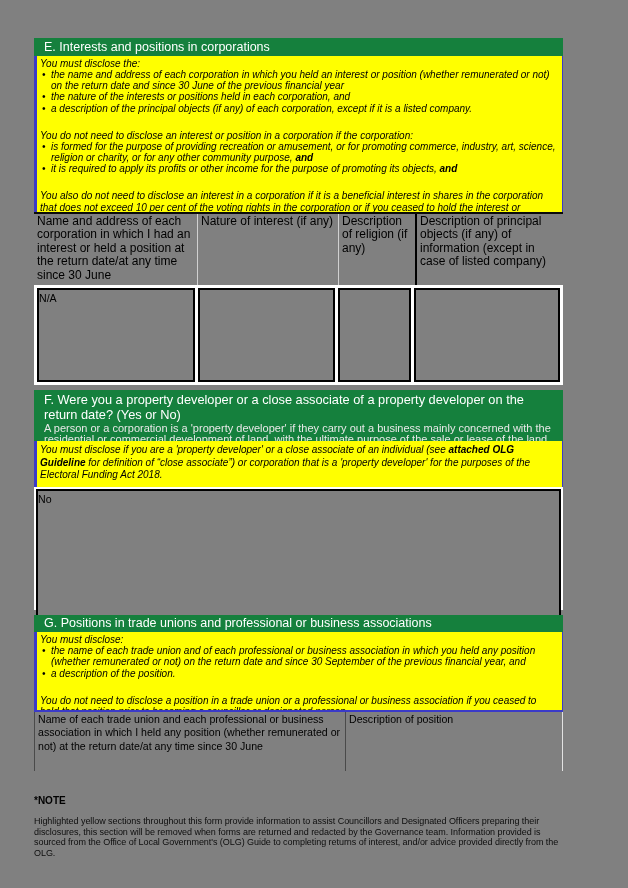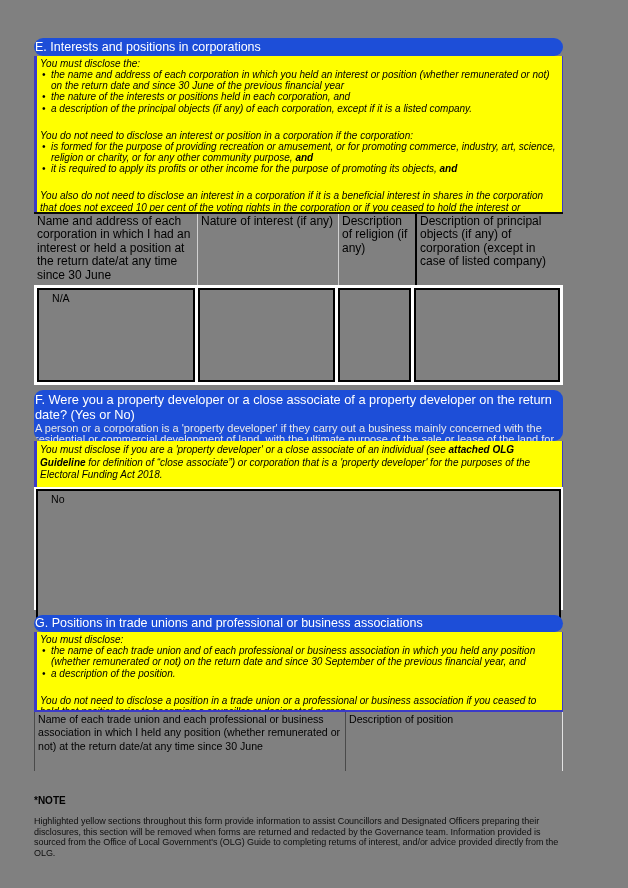--- a/index.html
+++ b/index.html
@@ -7,21 +7,21 @@
     width:628px;height:888px;
     background:#808080;
     font-family:"Liberation Sans", sans-serif;
     color:#000;
     position:relative;
     overflow:hidden;
   }
   .page{position:absolute;left:34px;top:38px;width:529px;}
 
   
-  .bar{background:#1d4ed8;color:#fff;padding:2px 1px;box-sizing:border-box;overflow:hidden;border-radius:9px;}
+  .bar{background:#15803d;color:#fff;padding:2px 10px;box-sizing:border-box;overflow:hidden;}
   .bar-e{height:18px;font-size:12.5px;line-height:14px;}
   .bar-f{height:51px;}
   .bar-f .bar-title{font-size:12.8px;line-height:15px;margin:0;}
   .bar-f .bar-sub{font-size:11px;line-height:11px;margin:1px 0 0 0;color:#e8e8e8;}
   .bar-g{height:17px;font-size:12.5px;line-height:13px;}
 
   
   .ybox{
     background:#ffff00;color:#000;font-style:italic;
     border-left:3px solid #3a3ac8;border-right:1px solid #3a3ac8;
@@ -42,21 +42,21 @@
   .thead-e{height:73px;font-size:12px;line-height:13.4px;}
   .th{padding:1px 3px;box-sizing:border-box;overflow:hidden;}
   .th-e1{flex:0 0 163px;}
   .th-e2{flex:0 0 141px;border-left:1px solid #d0d0d0;}
   .th-e3{flex:0 0 77px;border-left:1px solid #d0d0d0;}
   .th-e4{flex:1 1 auto;border-left:2px solid #000;}
 
   
   .fieldrow{background:#fff;display:flex;gap:3px;padding:3px;box-sizing:border-box;}
   .field{background:#808080;border:2px solid #000;box-sizing:border-box;
-         font-size:10.6px;line-height:12px;padding:2px 13px;overflow:hidden;}
+         font-size:10.6px;line-height:12px;padding:2px 0;overflow:hidden;}
   .row-e{height:100px;}
   .row-e .field{height:94px;}
   .f-e1{flex:0 0 158px;}
   .f-e2{flex:0 0 137px;}
   .f-e3{flex:0 0 73px;}
   .f-e4{flex:1 1 auto;}
 
   .norow{background:#fff;padding:2px;box-sizing:border-box;height:123px;}
   .nofield{height:134px;width:100%;}
 
@@ -95,21 +95,21 @@
       <li><span>is formed for the purpose of providing recreation or amusement, or for promoting commerce, industry, art, science, religion or charity, or for any other community purpose, </span><span class="bold">and</span></li>
       <li><span>it is required to apply its profits or other income for the purpose of promoting its objects, </span><span class="bold">and</span></li>
     </ul>
     <p class="yp gap">You also do not need to disclose an interest in a corporation if it is a beneficial interest in shares in the corporation that does not exceed 10 per cent of the voting rights in the corporation or if you ceased to hold the interest or position prior to becoming a councillor or designated person.</p>
   </div>
 
   <div class="thead thead-e">
     <div class="th th-e1">Name and address of each corporation in which I had an interest or held a position at the return date/at any time since 30 June</div>
     <div class="th th-e2">Nature of interest (if any)</div>
     <div class="th th-e3">Description of religion (if any)</div>
-    <div class="th th-e4">Description of principal objects (if any) of corporation (except in case of listed company)</div>
+    <div class="th th-e4">Description of principal objects (if any) of information (except in case of listed company)</div>
   </div>
 
   <div class="fieldrow row-e">
     <div class="field f-e1">
       <span>N/A</span>
     </div>
     <div class="field f-e2">
       <span></span>
     </div>
     <div class="field f-e3">

